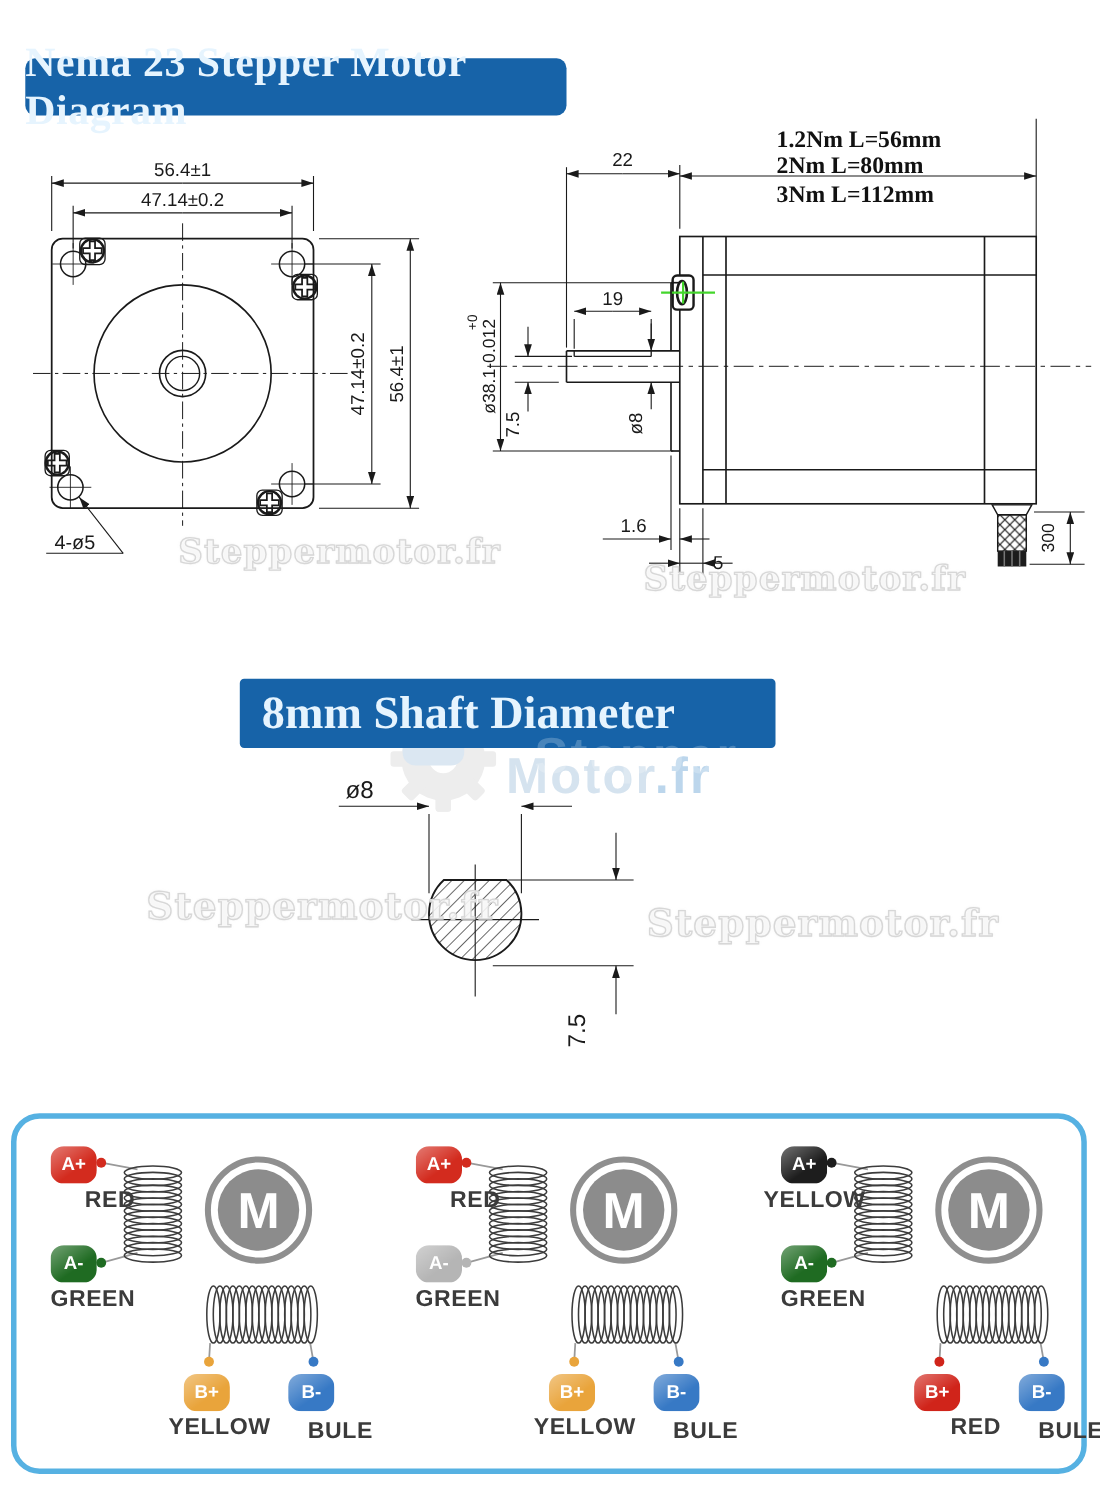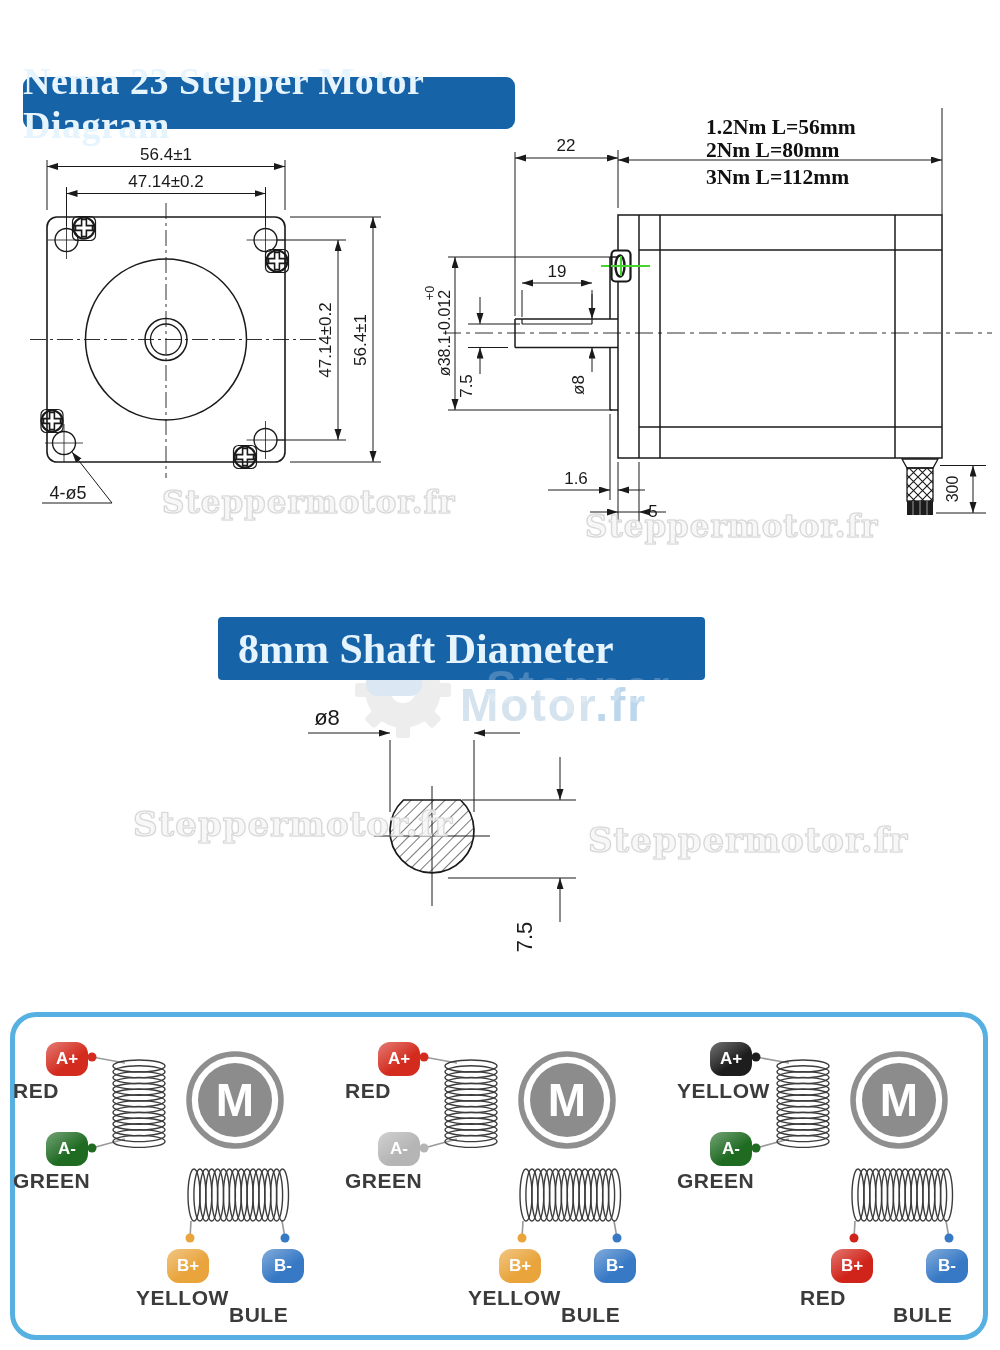--- a/index.html
+++ b/index.html
@@ -3,21 +3,21 @@
 <meta charset="utf-8">
 <title>Nema 23 Stepper Motor Diagram</title>
 <style>
   html,body{margin:0;padding:0;background:#fff;}
   #canvas{position:relative;width:1000px;height:1350px;background:#ffffff;overflow:hidden;
           font-family:"Liberation Sans",sans-serif;color:#1a1a1a;}
   
   .banner{position:absolute;background:#1763a8;color:#e6f4fe;display:flex;align-items:center;
           font-family:"Liberation Serif",serif;font-weight:bold;z-index:2;}
   #banner-title{left:23px;top:53px;width:492px;height:52px;border-radius:9px;
-                justify-content:center;font-size:38px;letter-spacing:.5px;margin-top:24px;}
+                justify-content:center;font-size:38px;letter-spacing:.5px;}
   #banner-shaft{left:218px;top:617px;width:467px;height:63px;border-radius:4px;
                 font-size:42px;padding-left:20px;z-index:2;}
   
   .wm{position:absolute;font-family:"DejaVu Serif",serif;font-weight:bold;white-space:nowrap;
       color:rgba(255,255,255,0.78);-webkit-text-stroke:1.2px #d7d7d7;
       text-shadow:0 0 2px rgba(190,190,190,0.55);letter-spacing:1px;z-index:6;}
   .wm.small{font-size:31px;}
   .wm.mid{font-size:34px;}
   .ghost-gear{position:absolute;z-index:0;}
   .ghost-square{position:absolute;left:366px;top:640px;width:56px;height:56px;
@@ -34,26 +34,26 @@
                 border:5px solid #56b1e2;border-radius:26px;background:#fff;box-sizing:border-box;z-index:4;}
   .wcol{position:absolute;top:22px;width:310px;height:290px;}
   #wcol-1{left:16px;} #wcol-2{left:348px;} #wcol-3{left:680px;}
   .badge{position:absolute;width:42px;height:34px;border-radius:12px;display:flex;
          align-items:center;justify-content:center;color:#fff;font-weight:bold;font-size:17px;
          background-image:linear-gradient(145deg,rgba(255,255,255,.38),rgba(255,255,255,0) 60%);z-index:2;}
   .pos-aplus{left:15px;top:3px;}
   .pos-aminus{left:15px;top:93px;}
   .pos-bplus{left:136px;top:210px;}
   .pos-bminus{left:231px;top:210px;}
-  .wire-label{position:absolute;width:110px;text-align:left;font-weight:bold;font-size:21px;
+  .wire-label{position:absolute;width:110px;text-align:right;font-weight:bold;font-size:21px;
               color:#3b3b3b;letter-spacing:.5px;z-index:2;}
   .lab-aplus{left:-18px;top:40px;}
   .lab-aminus{left:-18px;top:130px;}
   .lab-bplus{left:105px;top:247px;}
-  .lab-bminus{left:198px;top:264px;}
+  .lab-bminus{left:198px;top:250px;}
   .wcol svg{left:0;top:0;}
 </style>
 </head>
 <body>
 
 <div id="canvas">
 
   <svg class="ghost-gear" style="left:338px;top:608px;" width="130" height="130" viewBox="0 0 130 130">
     <g fill="#ededed">
       <circle cx="65" cy="82" r="38"></circle>

